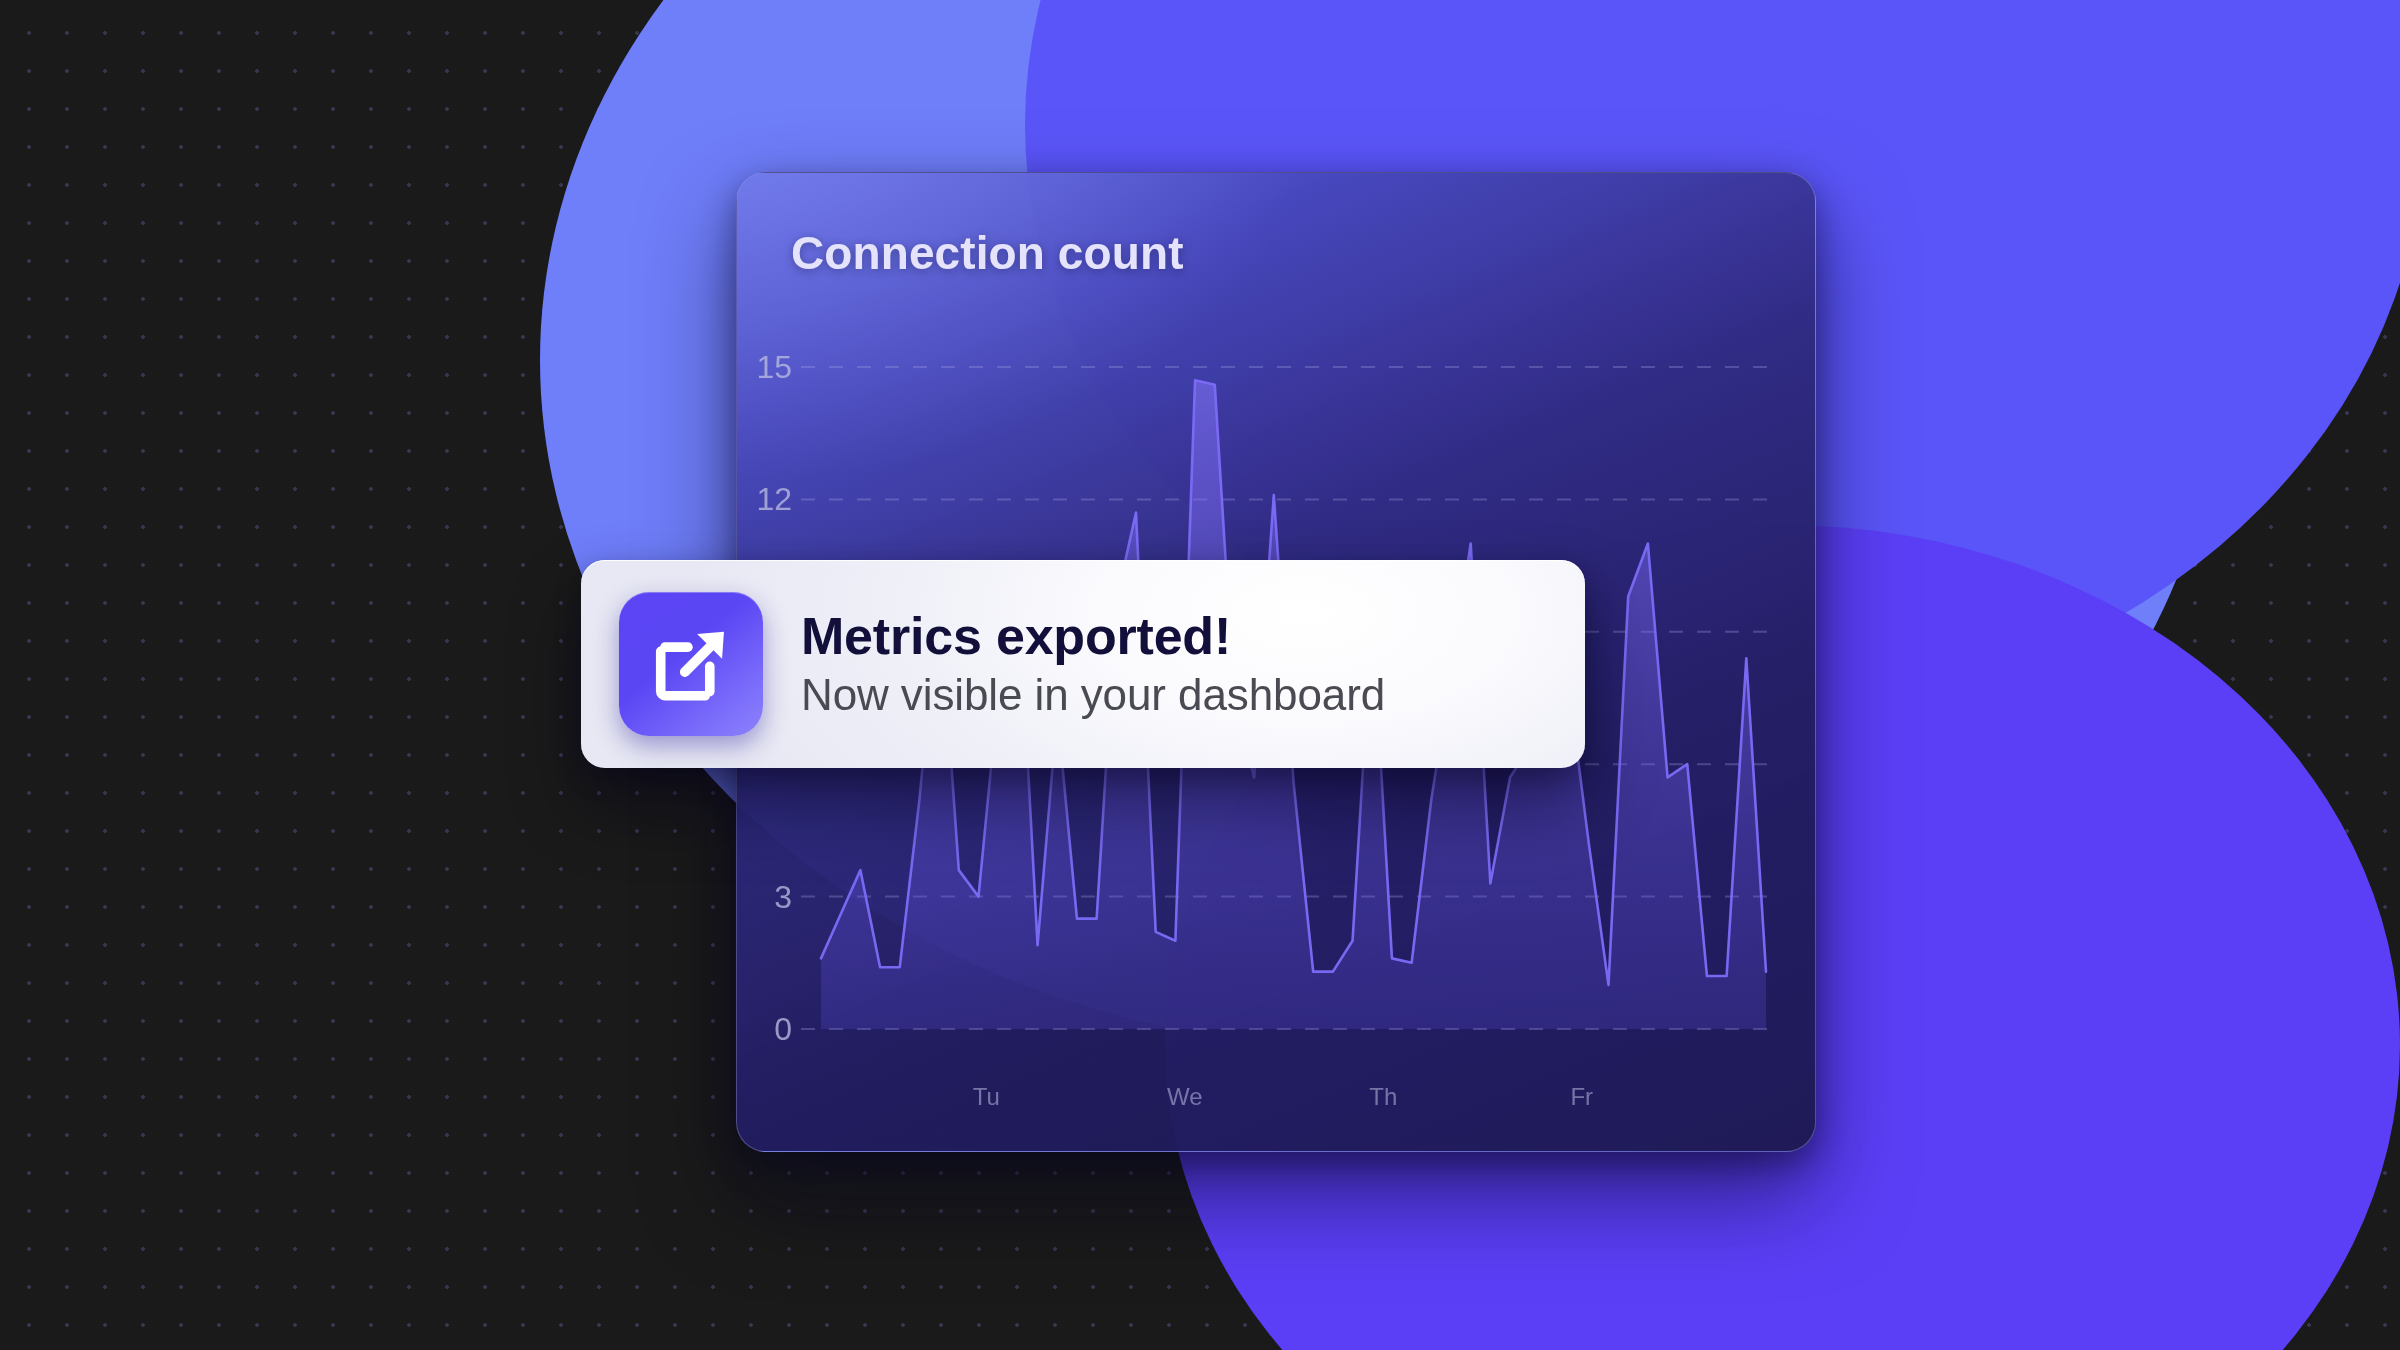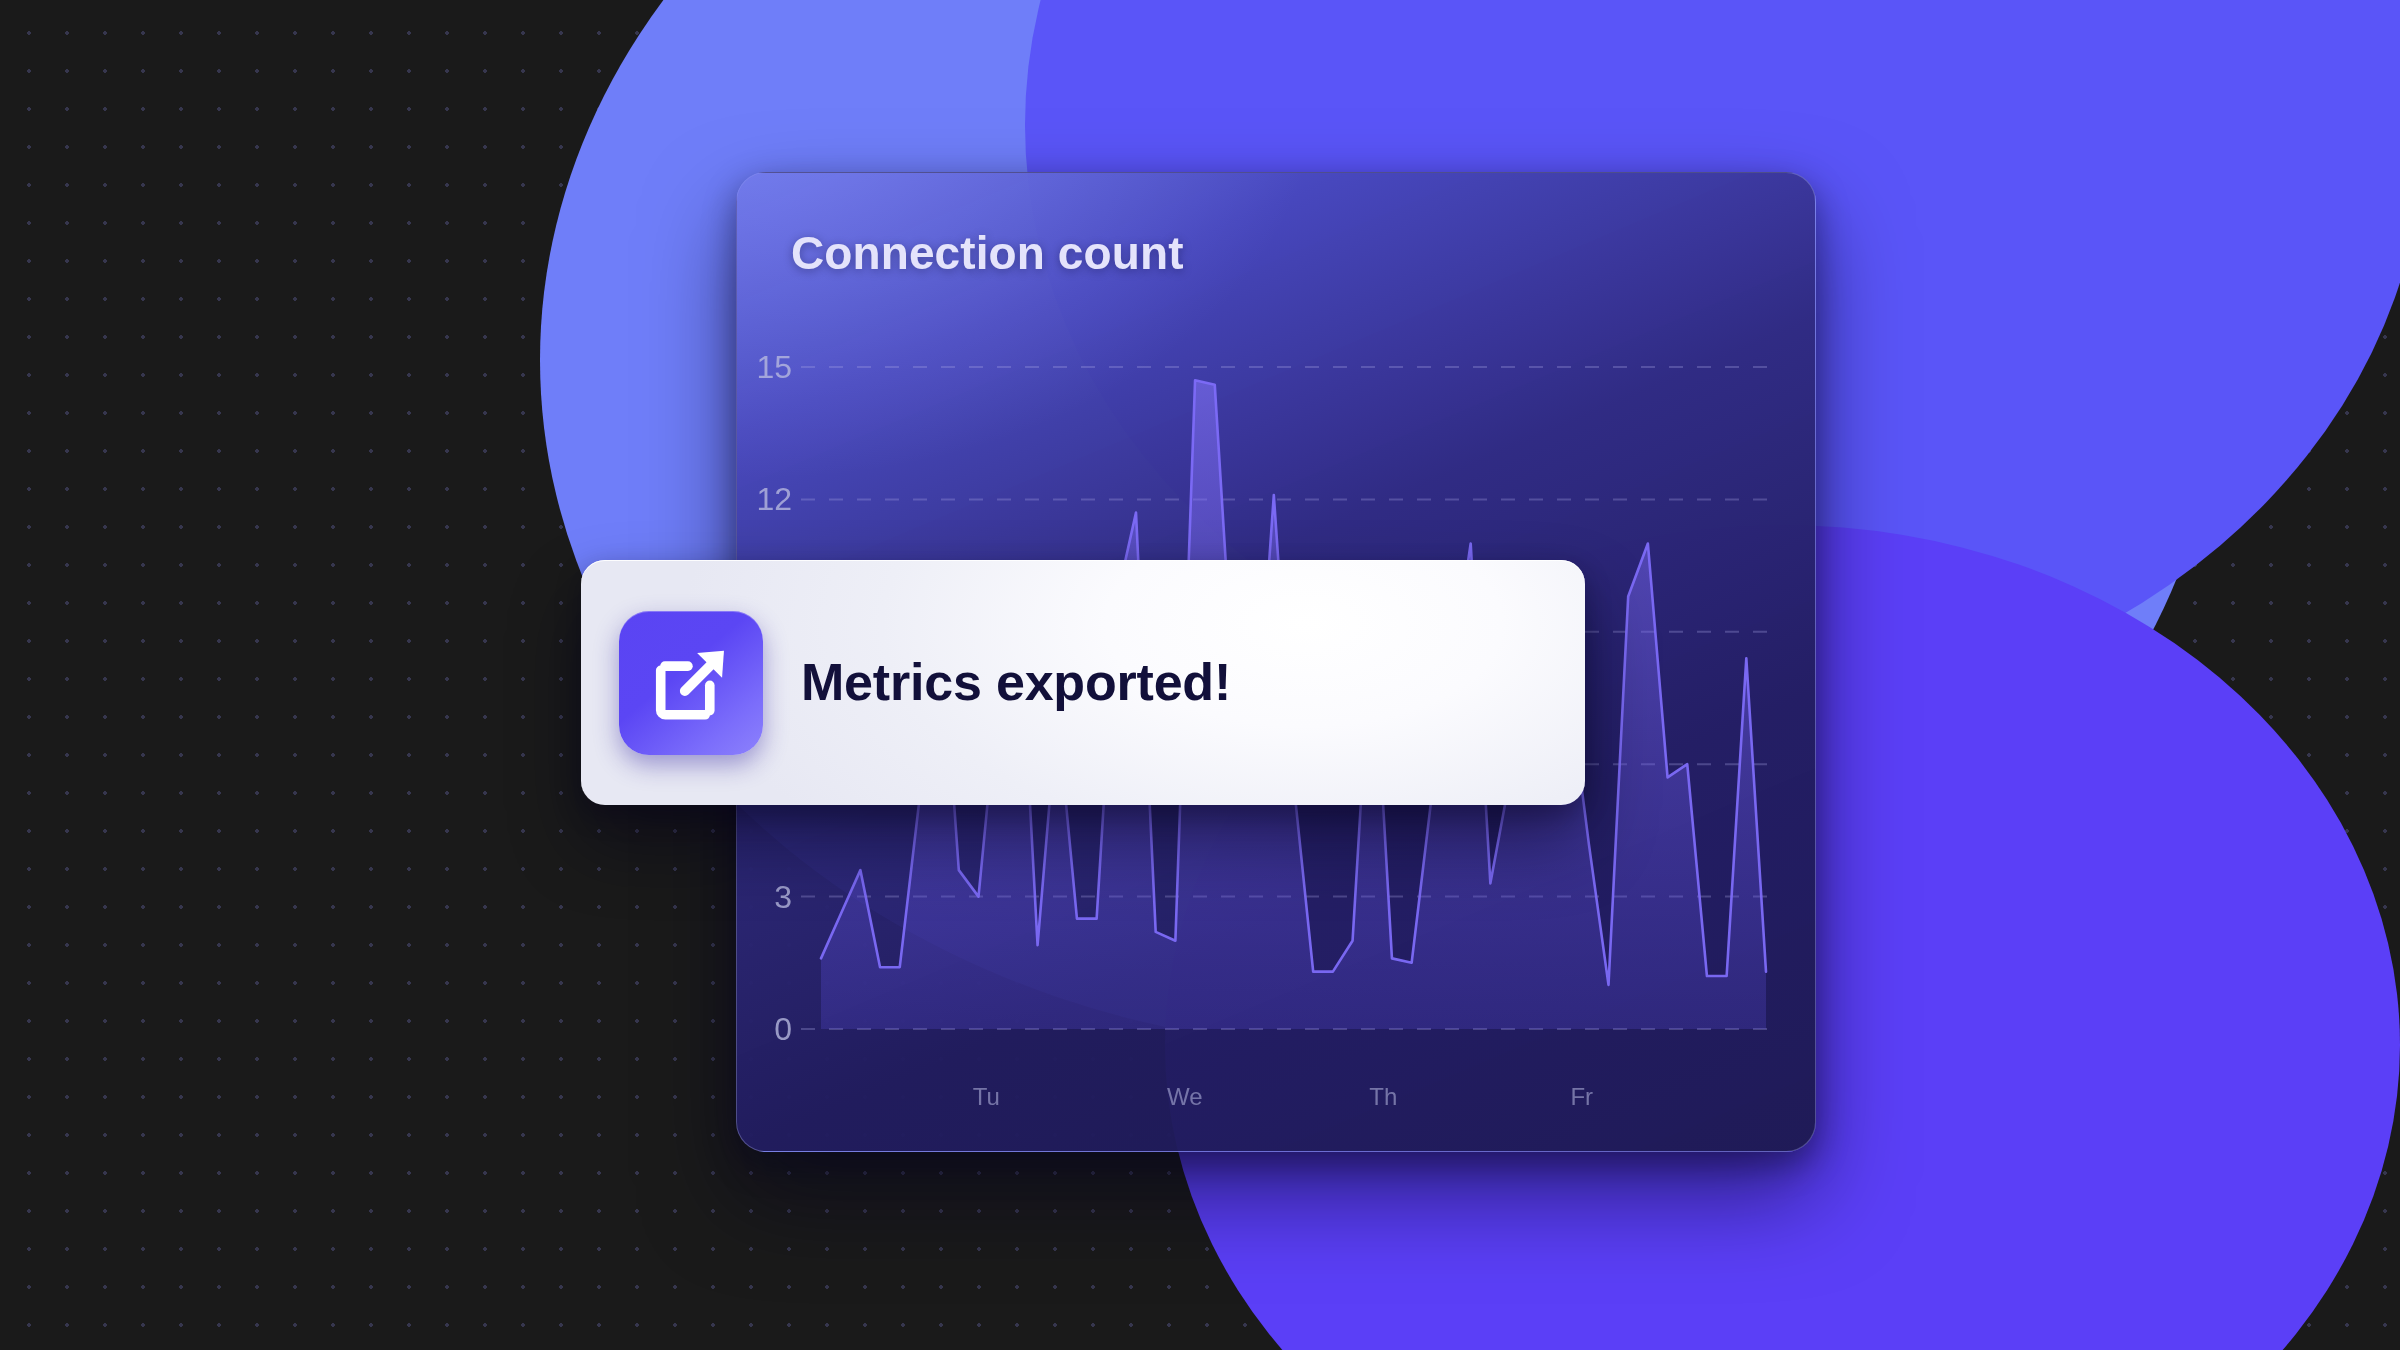--- a/index.html
+++ b/index.html
@@ -113,21 +113,21 @@
     color:#a9abd4;
     opacity:.62;
     transform:translateX(-50%);
     z-index:3;
   }
 
   
   #toast {
     position:absolute;
     left:581px; top:560px;
-    width:1004px; height:245px;
+    width:1004px; height:208px;
     border-radius:24px;
     background:
       radial-gradient(620px 320px at 72% 26%, #ffffff 0%, #fbfbfe 32%, #eeeff7 68%, #e7e8f3 100%);
     box-shadow:0 38px 70px rgba(5,3,24,.45),
                0 10px 26px rgba(5,3,24,.32),
                inset 0 1px 0 rgba(255,255,255,.9);
     display:flex;
     align-items:center;
     padding:0 44px 0 38px;
     gap:38px;
@@ -213,16 +213,17 @@
         <path d="M5.2 7.6h6.0" fill="none" stroke="#ffffff" stroke-width="2.5" stroke-linecap="round"></path>
         <path d="M4.1 8.7v10.4a1.2 1.2 0 0 0 1.2 1.2h10.4" fill="none" stroke="#ffffff" stroke-width="2.5" stroke-linecap="round" stroke-linejoin="round"></path>
         <path d="M16.9 12.6v6.6" fill="none" stroke="#ffffff" stroke-width="2.5" stroke-linecap="round"></path>
         <path d="M10.4 14.1 19.0 5.5" fill="none" stroke="#ffffff" stroke-width="2.6" stroke-linecap="round"></path>
         <path d="M13.6 4.2 20.6 3.6 20.1 10.6 Z" fill="#ffffff"></path>
       </svg>
     </div>
 
     <div id="toast-text">
       <div id="toast-title">Metrics exported!</div>
+      <div id="toast-subtitle">Now visible in your dashboard</div>
     </div>
   </div>
 
 </div>
 
 </body></html>

